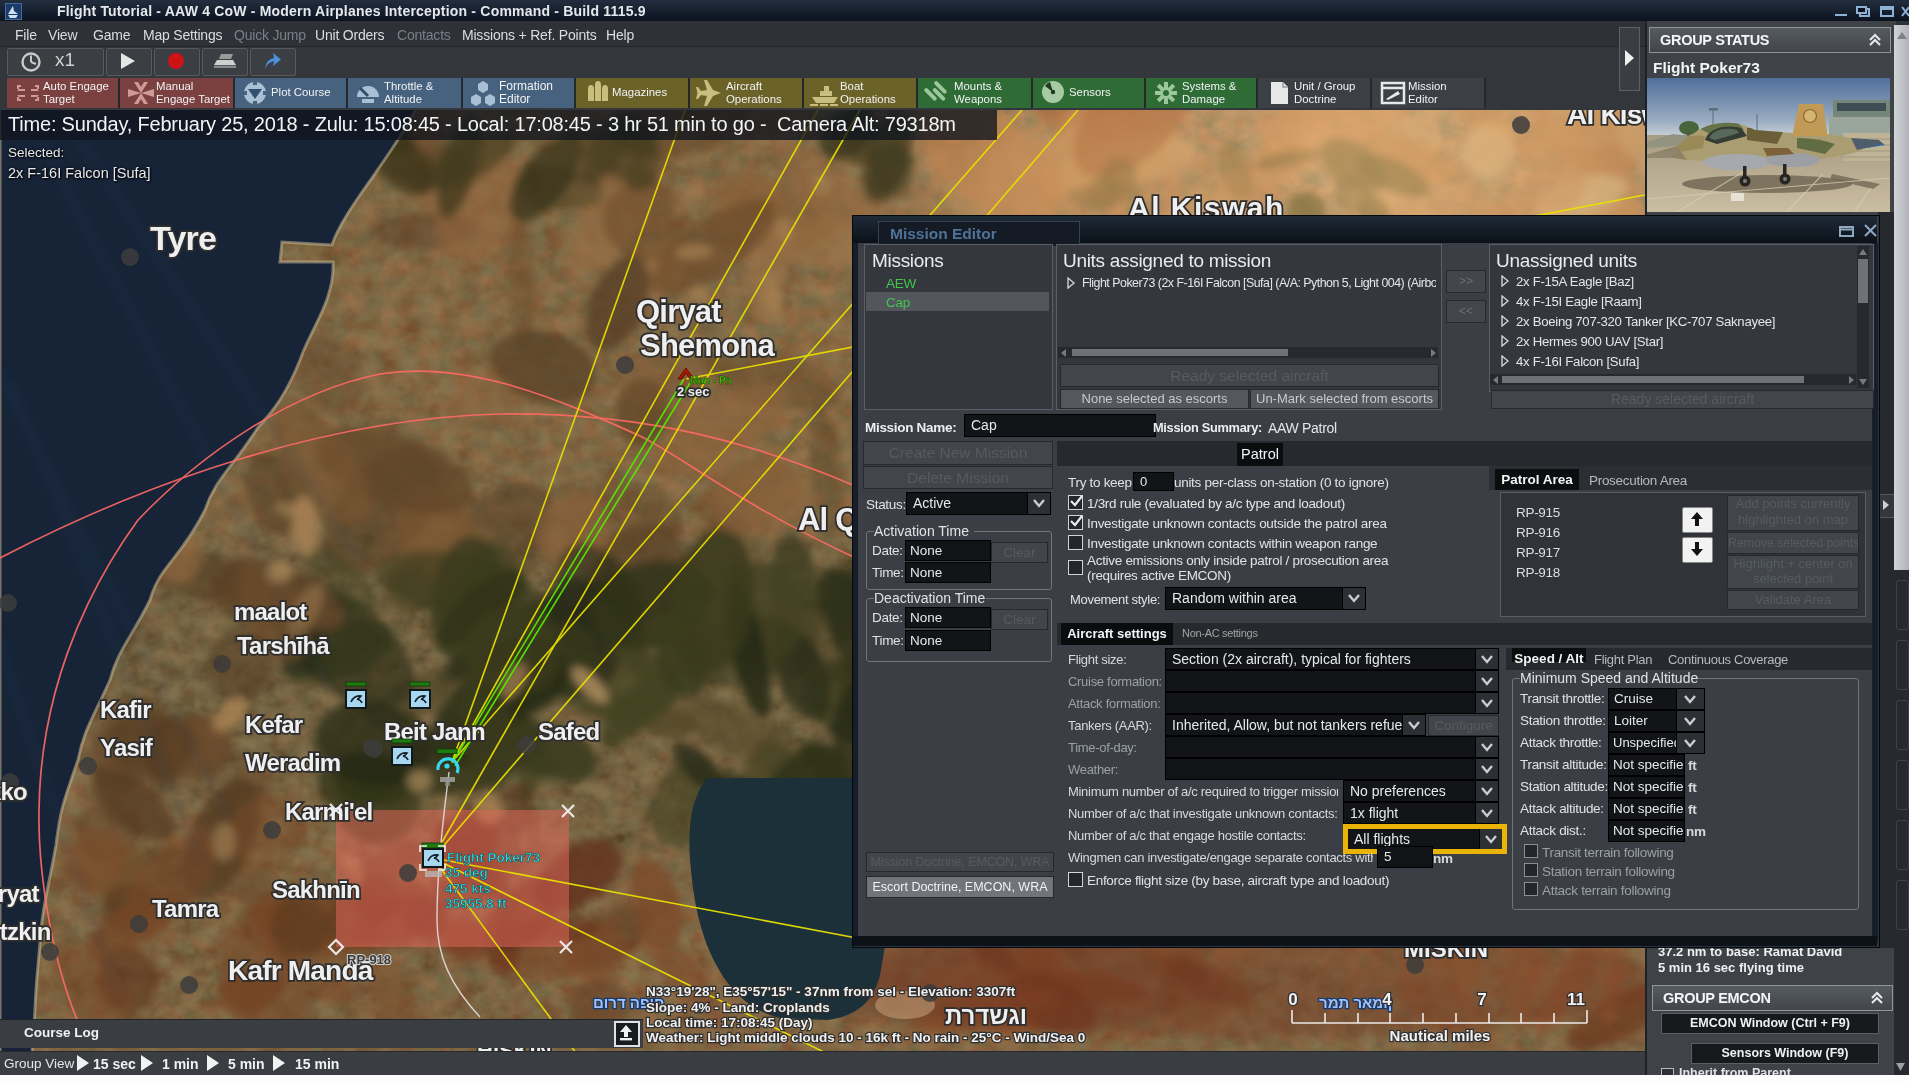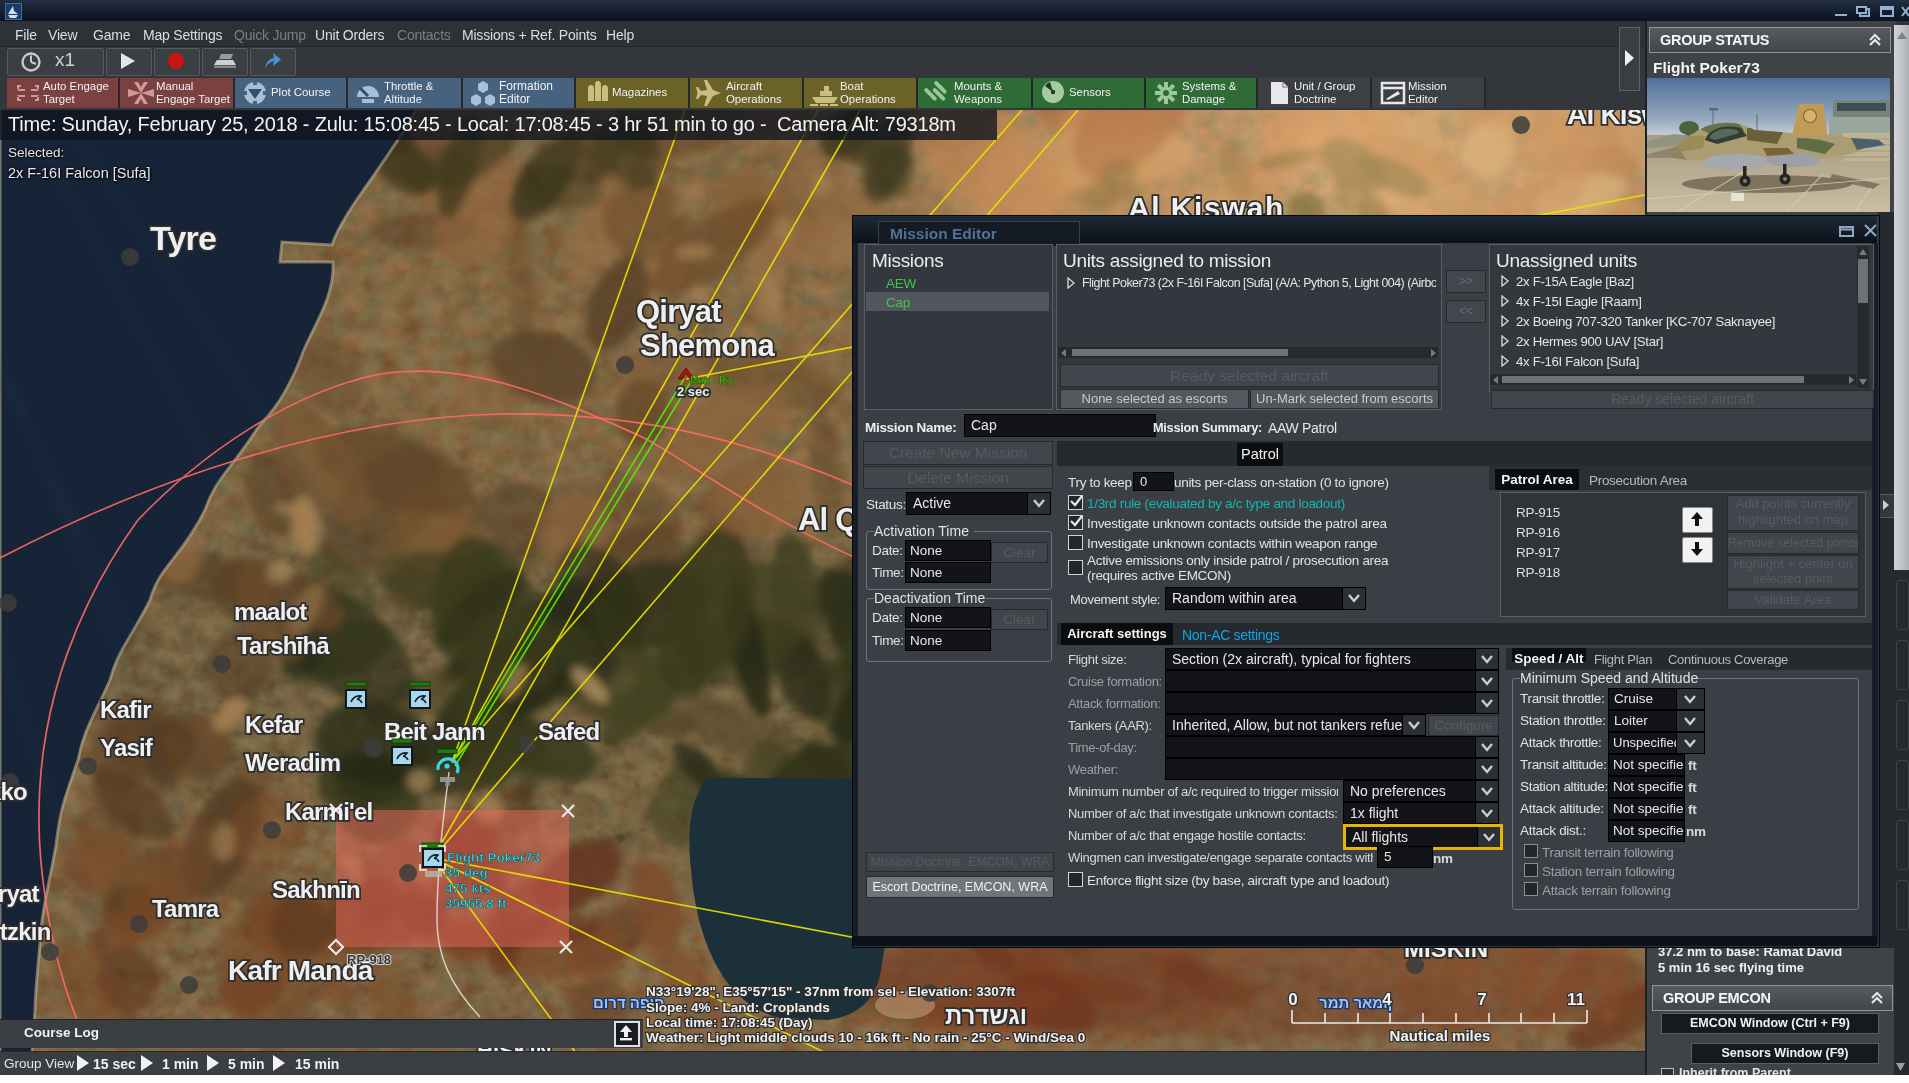--- a/index.html
+++ b/index.html
@@ -519,20 +519,21 @@
 <text x="646" y="1027">Local time: 17:08:45 (Day)</text>
 <text x="646" y="1042">Weather: Light middle clouds 10 - 16k ft - No rain - 25°C - Wind/Sea 0</text>
 </g>
 </svg>
 <div class="abs" style="left:0;top:0;width:1909px;height:110px;background:#33373c"></div>
 <div class="abs" style="left:0;top:0;width:1909px;height:21px;background:linear-gradient(#222e3e,#0c1320);border-bottom:1px solid #000"></div>
 <div class="abs" style="left:5px;top:3px;width:15px;height:15px;background:#1a3a6a;border:1px solid #4a6a9a"></div>
 <svg class="abs" style="left:5px;top:3px" width="17" height="17">
       <path d="M3,11 L8,3 L9,8 L13,11 Z M3,12 h10 l-2,3 h-6 Z" fill="#cfe0f0"></path>
     </svg>
+<div class="abs tbt" style="left:57px;top:3px">Flight Tutorial - AAW 4 CoW - Modern Airplanes Interception - Command - Build 1115.9</div>
 <svg class="abs" style="left:1833px;top:6px" width="76" height="12">
       <g stroke="#8fb2d4" stroke-width="2" fill="none">
         <line x1="2" y1="9" x2="14" y2="9"></line>
         <rect x="27" y="3" width="9" height="7"></rect>
         <rect x="24" y="1" width="9" height="6" fill="#0c1320"></rect>
         <rect x="48" y="1" width="12" height="9"></rect>
         <line x1="48" y1="3" x2="60" y2="3"></line>
         <path d="M69,1 l7,9 M76,1 l-7,9"></path>
       </g>
     </svg>
@@ -940,21 +941,21 @@
 <div class="abs" style="left:866px;top:876px;width:186px;height:20px;background:#71747a;border:1px solid #26292d;color:#f0f2f4;font-size:12.5px;line-height:20px;text-align:center;overflow:hidden;white-space:nowrap">Escort Doctrine, EMCON, WRA</div>
 <div class="abs" style="left:1057px;top:441px;width:815px;height:25px;background:#26292d"></div>
 <div class="abs" style="left:1237px;top:443px;width:46px;height:23px;background:#0b0c0e;color:#f2f4f6;font-size:14.5px;text-align:center;line-height:23px">Patrol</div>
 <div class="abs" style="left:1068px;top:475px;font-size:13.5px;font-weight:normal;color:#dfe2e5;white-space:nowrap;letter-spacing:-0.3px;">Try to keep</div>
 <div class="abs" style="left:1133px;top:472px;width:33px;height:17px;background:#121417;border:1px solid #000;color:#e6e8ea;font-size:13px;line-height:17px;padding-left:6px;overflow:hidden;white-space:nowrap">0</div>
 <div class="abs" style="left:1174px;top:475px;font-size:13.5px;font-weight:normal;color:#dfe2e5;white-space:nowrap;letter-spacing:-0.3px;">units per-class on-station (0 to ignore)</div>
 <div class="abs" style="left:1068px;top:495px;width:13px;height:13px;border:1.6px solid #d2d5d8;background:#23262a"></div>
     <svg class="abs" style="left:1069px;top:494px" width="15" height="15">
       <path d="M2,7 L6,11 L13,2" fill="none" stroke="#e8eaec" stroke-width="2.2"></path>
     </svg>
-<div class="abs" style="left:1087px;top:496px;font-size:13.5px;font-weight:normal;color:#14b8a6;white-space:nowrap;letter-spacing:-0.3px;">1/3rd rule (evaluated by a/c type and loadout)</div>
+<div class="abs" style="left:1087px;top:496px;font-size:13.5px;font-weight:normal;color:#e5e5e5;white-space:nowrap;letter-spacing:-0.3px;">1/3rd rule (evaluated by a/c type and loadout)</div>
 <div class="abs" style="left:1068px;top:515px;width:13px;height:13px;border:1.6px solid #d2d5d8;background:#23262a"></div>
     <svg class="abs" style="left:1069px;top:514px" width="15" height="15">
       <path d="M2,7 L6,11 L13,2" fill="none" stroke="#e8eaec" stroke-width="2.2"></path>
     </svg>
 <div class="abs" style="left:1087px;top:516px;font-size:13.5px;font-weight:normal;color:#dfe2e5;white-space:nowrap;letter-spacing:-0.3px;">Investigate unknown contacts outside the patrol area</div>
 <div class="abs" style="left:1068px;top:535px;width:13px;height:13px;border:1.6px solid #d2d5d8;background:#23262a"></div>
 <div class="abs" style="left:1087px;top:536px;font-size:13.5px;font-weight:normal;color:#dfe2e5;white-space:nowrap;letter-spacing:-0.3px;">Investigate unknown contacts within weapon range</div>
 <div class="abs" style="left:1068px;top:560px;width:13px;height:13px;border:1.6px solid #d2d5d8;background:#23262a"></div>
 <div class="abs" style="left:1087px;top:553px;font-size:13.5px;font-weight:normal;color:#dfe2e5;white-space:nowrap;letter-spacing:-0.3px;">Active emissions only inside patrol / prosecution area</div>
 <div class="abs" style="left:1087px;top:568px;font-size:13.5px;font-weight:normal;color:#dfe2e5;white-space:nowrap;letter-spacing:-0.3px;">(requires active EMCON)</div>
@@ -982,21 +983,21 @@
 <div class="abs wbtn" style="left:1682px;top:537px;width:29px;height:24px"></div>
 <svg class="abs" style="left:1690px;top:541px" width="14" height="16">
       <path d="M7,15 L1,8 L5,8 L5,1 L9,1 L9,8 L13,8 Z" fill="#111"></path>
     </svg>
 <div class="abs" style="left:1727px;top:495px;width:130px;height:34px;background:#42464c;border:1px solid #26292d;color:#565b61;font-size:13px;line-height:16px;text-align:center;overflow:hidden;white-space:nowrap">Add points currently<br>highlighted on map</div>
 <div class="abs" style="left:1727px;top:532px;width:130px;height:20px;background:#42464c;border:1px solid #26292d;color:#565b61;font-size:12.3px;line-height:20px;text-align:center;overflow:hidden;white-space:nowrap">Remove selected points</div>
 <div class="abs" style="left:1727px;top:555px;width:130px;height:32px;background:#42464c;border:1px solid #26292d;color:#565b61;font-size:13px;line-height:15px;text-align:center;overflow:hidden;white-space:nowrap">Highlight + center on<br>selected point</div>
 <div class="abs" style="left:1727px;top:590px;width:130px;height:18px;background:#42464c;border:1px solid #26292d;color:#565b61;font-size:13px;line-height:18px;text-align:center;overflow:hidden;white-space:nowrap">Validate Area</div>
 <div class="abs" style="left:1057px;top:623px;width:815px;height:22px;background:#26292d"></div>
 <div class="abs" style="left:1061px;top:623px;width:112px;height:22px;background:#0b0c0e;color:#f2f4f6;font-size:13px;font-weight:bold;text-align:center;line-height:22px">Aircraft settings</div>
-<div class="abs" style="left:1182px;top:627px;font-size:14px;font-weight:normal;color:#0ea5e9;white-space:nowrap;letter-spacing:-0.3px;">Non-AC settings</div>
+<div class="abs" style="left:1182px;top:627px;font-size:11px;font-weight:normal;color:#a3a3a3;white-space:nowrap;letter-spacing:-0.3px;">Non-AC settings</div>
 <div class="abs" style="left:1068px;top:652px;font-size:13px;font-weight:normal;color:#d5d8db;white-space:nowrap;letter-spacing:-0.3px;">Flight size:</div>
 <div class="abs" style="left:1165px;top:648px;width:332px;height:20px;background:#121417;border:1px solid #000">
       <div style="position:absolute;left:6px;top:0;font-size:14px;line-height:20px;color:#e6e8ea;white-space:nowrap;width:306px;overflow:hidden">Section (2x aircraft), typical for fighters</div>
       <div style="position:absolute;right:0;top:0;width:22px;height:20px;background:#2c3035;border-left:1px solid #000">
         <svg style="position:absolute;left:4px;top:5px" width="14" height="10">
           <path d="M2,2 L7,8 L12,2" fill="none" stroke="#c9ccd0" stroke-width="2.4"></path>
         </svg>
       </div>
     </div>
 <div class="abs" style="left:1068px;top:674px;font-size:13px;font-weight:normal;color:#9aa0a5;white-space:nowrap;letter-spacing:-0.3px;">Cruise formation:</div>
@@ -1057,21 +1058,21 @@
 <div class="abs" style="left:1068px;top:806px;font-size:13px;font-weight:normal;color:#d5d8db;white-space:nowrap;letter-spacing:-0.3px;width:270px;overflow:hidden">Number of a/c that investigate unknown contacts:</div>
 <div class="abs" style="left:1343px;top:802px;width:154px;height:20px;background:#121417;border:1px solid #000">
       <div style="position:absolute;left:6px;top:0;font-size:14px;line-height:20px;color:#e6e8ea;white-space:nowrap;width:128px;overflow:hidden">1x flight</div>
       <div style="position:absolute;right:0;top:0;width:22px;height:20px;background:#2c3035;border-left:1px solid #000">
         <svg style="position:absolute;left:4px;top:5px" width="14" height="10">
           <path d="M2,2 L7,8 L12,2" fill="none" stroke="#c9ccd0" stroke-width="2.4"></path>
         </svg>
       </div>
     </div>
 <div class="abs" style="left:1068px;top:828px;font-size:13px;font-weight:normal;color:#d5d8db;white-space:nowrap;letter-spacing:-0.3px;width:270px;overflow:hidden">Number of a/c that engage hostile contacts:</div>
-<div class="abs" style="left:1343px;top:824px;width:154px;height:20px;background:#121417;border:3px solid #eab308">
+<div class="abs" style="left:1343px;top:824px;width:154px;height:20px;background:#121417;border:5px solid #eab308">
       <div style="position:absolute;left:6px;top:0;font-size:14px;line-height:20px;color:#e6e8ea;white-space:nowrap;width:128px;overflow:hidden">All flights</div>
       <div style="position:absolute;right:0;top:0;width:22px;height:20px;background:#2c3035;border-left:1px solid #000">
         <svg style="position:absolute;left:4px;top:5px" width="14" height="10">
           <path d="M2,2 L7,8 L12,2" fill="none" stroke="#c9ccd0" stroke-width="2.4"></path>
         </svg>
       </div>
     </div>
 <div class="abs" style="left:1068px;top:850px;font-size:13px;font-weight:normal;color:#d5d8db;white-space:nowrap;letter-spacing:-0.3px;width:305px;overflow:hidden">Wingmen can investigate/engage separate contacts within</div>
 <div class="abs" style="left:1377px;top:846px;width:48px;height:20px;background:#121417;border:1px solid #000;color:#e6e8ea;font-size:13.5px;line-height:20px;padding-left:6px;overflow:hidden;white-space:nowrap">5</div>
 <div class="abs" style="left:1433px;top:851px;font-size:13.5px;font-weight:bold;color:#d5d8db;white-space:nowrap;letter-spacing:-0.3px;">nm</div>

